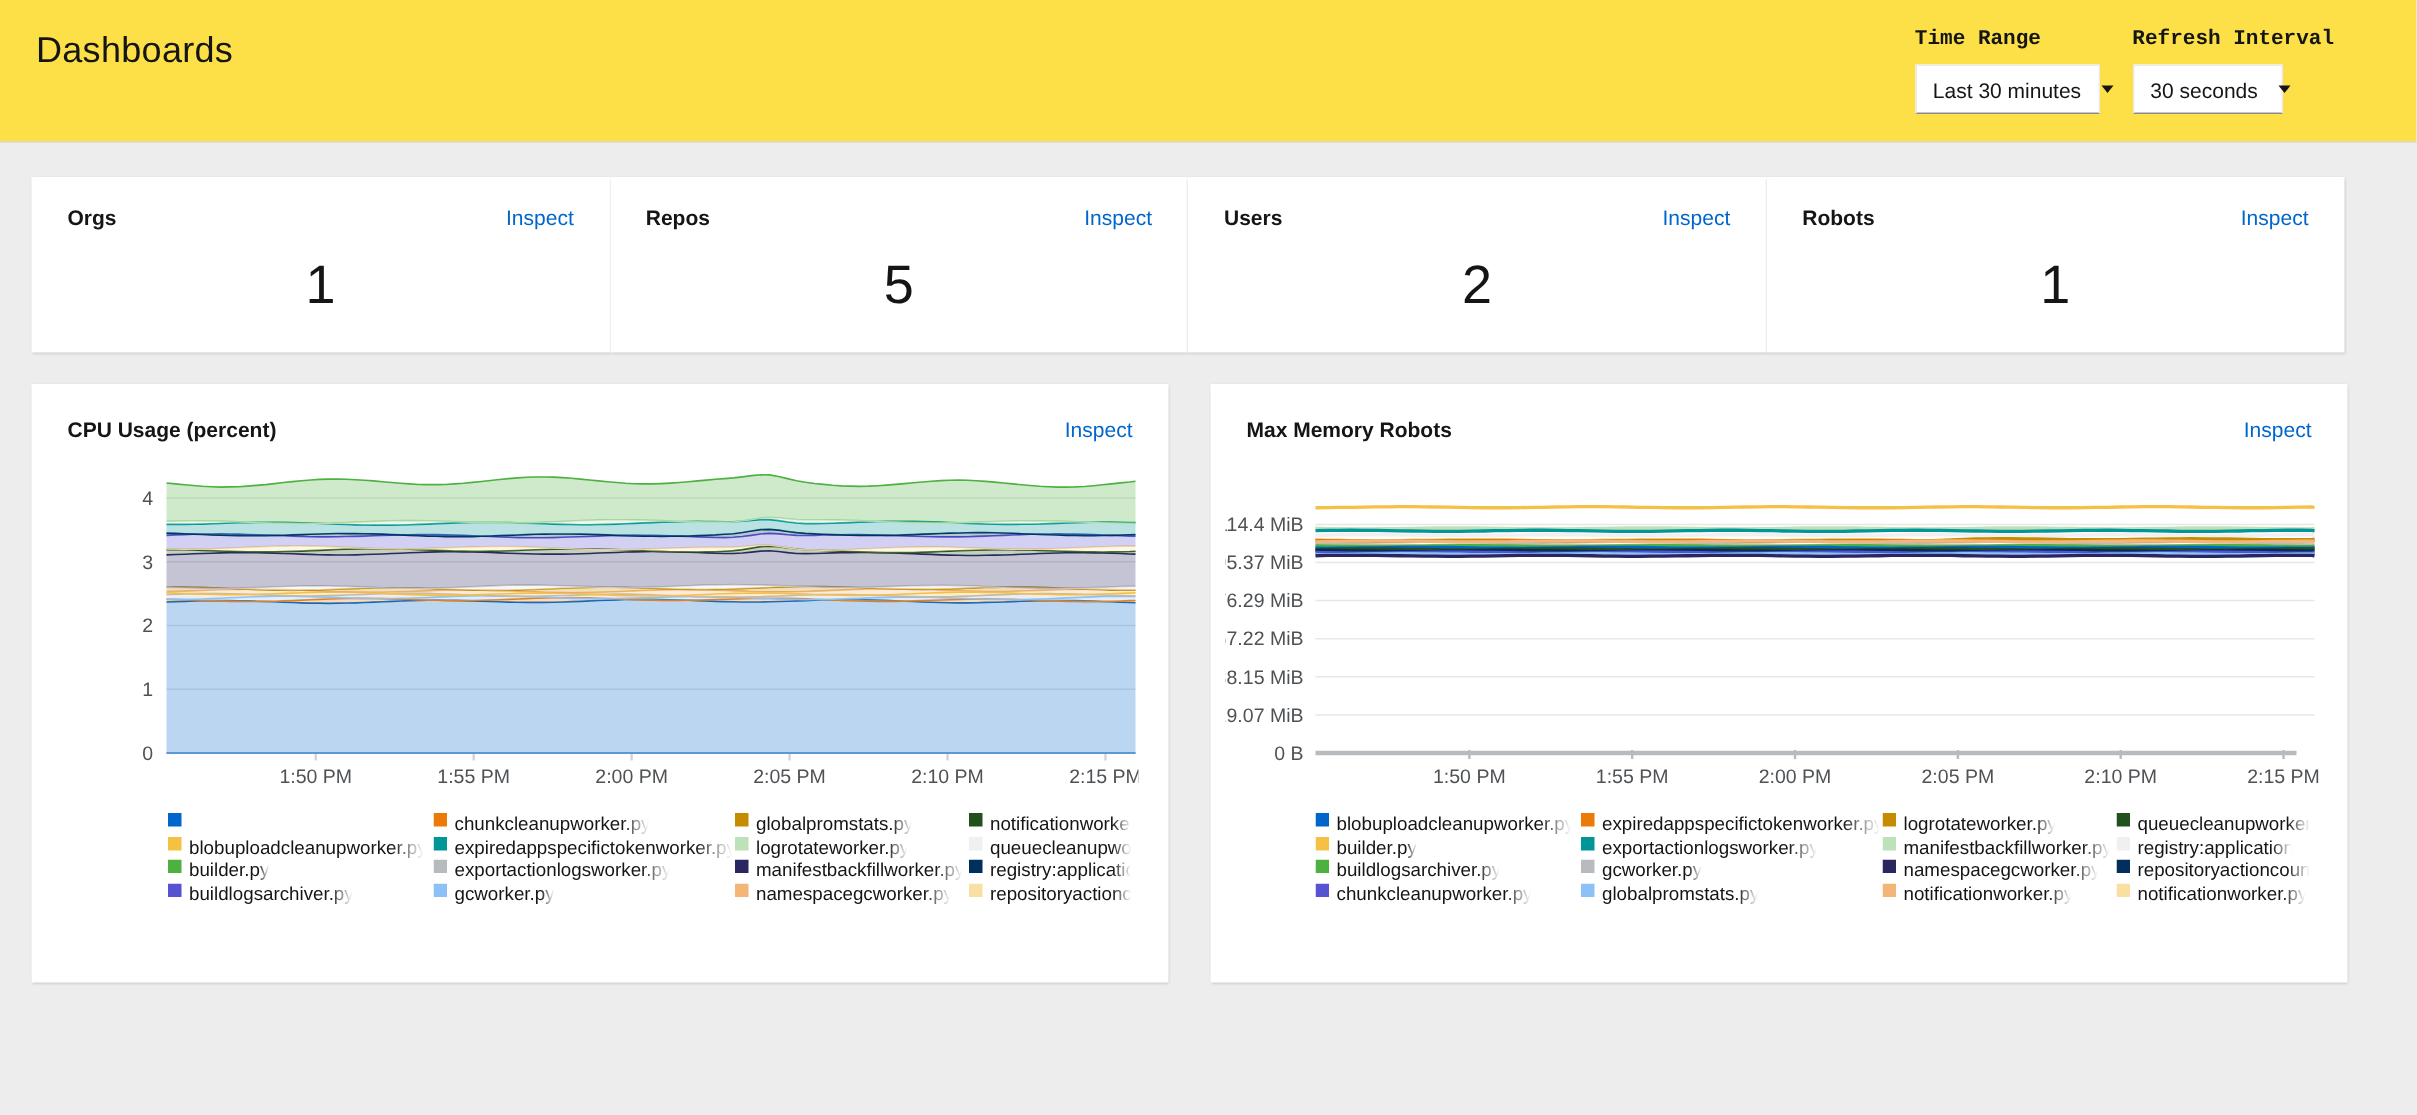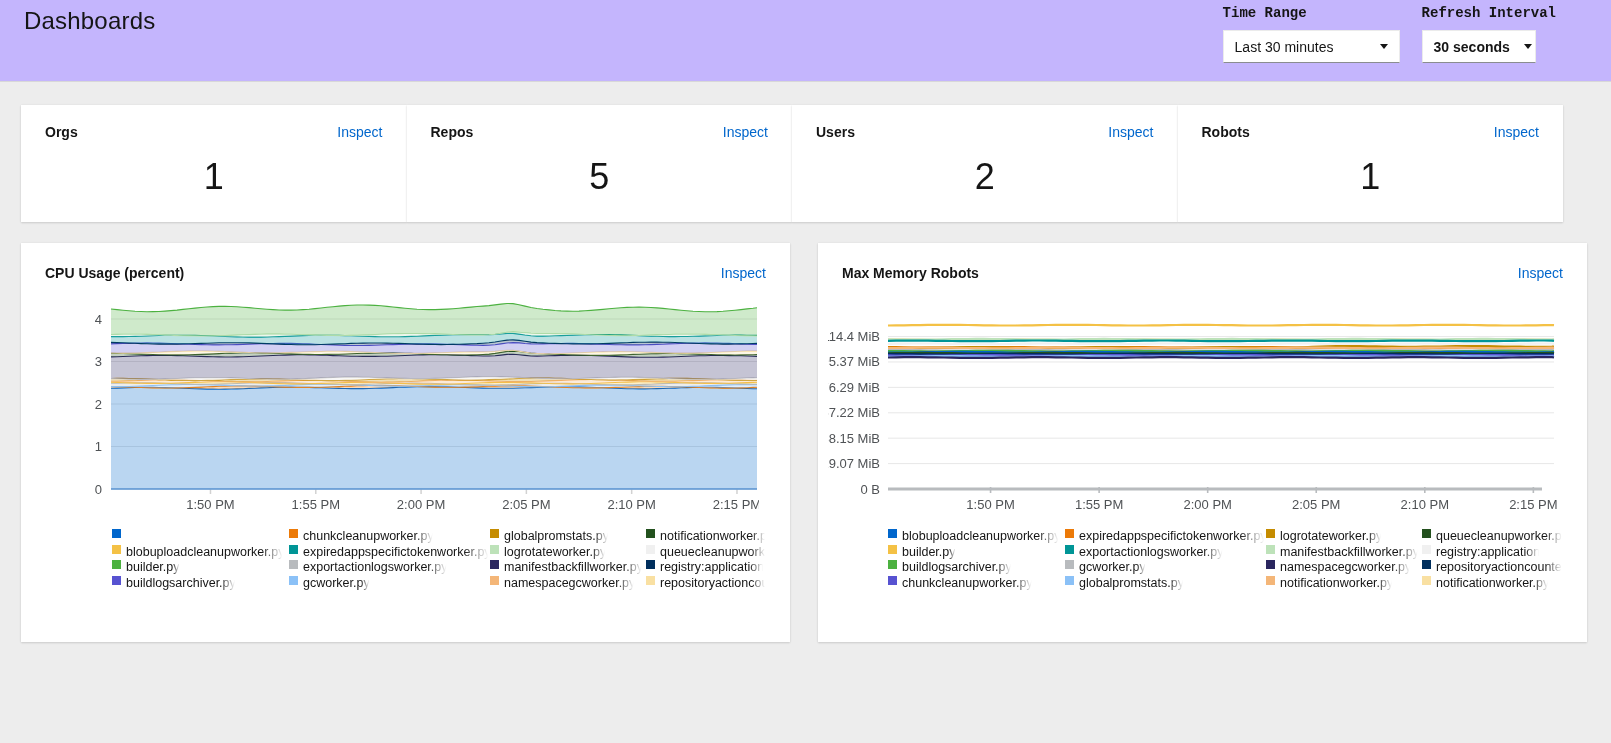--- a/index.html
+++ b/index.html
@@ -4,45 +4,45 @@
 <style>
   * { box-sizing: border-box; }
   html,body { margin:0; padding:0; }
   body {
     width:1611px; height:743px; overflow:hidden;
     background:#ededed;
     font-family:"Liberation Sans", sans-serif;
     color:#151515;
     -webkit-font-smoothing:antialiased;
   }
-  .topbar { background:#c4b5fd; padding:5px 24px 18px 24px; border-bottom:1px solid #d8d8d8; }
+  .topbar { background:#fde047; padding:18px 24px 18px 24px; border-bottom:1px solid #d8d8d8; }
   .topbar-row1 { display:flex; align-items:flex-start; }
   .page-title { font-size:24px; font-weight:500; letter-spacing:.2px; margin:2px 0 0 0; }
   .top-controls { margin-left:auto; display:flex; gap:22px; padding-right:31px; }
   .control-label { font-size:14px; font-weight:700; display:block; margin-bottom:9px;font-family:Liberation Mono, monospace; }
   .pf-select {
     background:#fff; border:1px solid #ebebeb; border-bottom:1px solid #8a8d90;
     height:33px; padding:0 11px; display:flex; align-items:center; gap:14px;
     font-size:14px; cursor:pointer; white-space:nowrap;
   }
   .caret { width:0; height:0; border-left:4.5px solid transparent; border-right:4.5px solid transparent; border-top:5.5px solid #151515; margin-left:auto; }
   .dashboard-group { margin-top:14px; }
   .dashboard-group .pf-select { width:247px; }
-  .tr-select { width:177px; }
-  .ri-select { width:114px;font-weight:bold; }
+  .tr-select { width:123px; }
+  .ri-select { width:100px; }
 
   .stats-grid { display:grid; grid-template-columns:repeat(4,1fr); margin:23px 48px 0 21px; }
   .card { background:#fff; box-shadow:0 1px 2px rgba(3,3,3,.13), 0 0 2px rgba(3,3,3,.06); }
   .stat-card { height:117px; padding:19px 24px 12px; display:flex; flex-direction:column; }
   .card-head { display:flex; justify-content:space-between; align-items:baseline; }
   .card-title { font-size:14px; font-weight:700; }
   .inspect-link { font-size:14px; color:#0066cc; text-decoration:none; cursor:pointer; }
   .stat-value { flex:1; display:flex; align-items:center; justify-content:center; font-size:36px; font-weight:400; padding-top:4px; }
 
-  .charts-grid { display:grid; grid-template-columns:1fr 1fr; gap:28px; margin:21px 24px 20px 21px; }
+  .charts-grid { display:grid; grid-template-columns:1fr 1fr; gap:28px; margin:21px 46px 20px 21px; }
   .chart-card { padding:22px 24px 16px; height:399px; overflow:hidden; }
   svg.chart { display:block; margin-top:8px; }
   svg.chart text { font-family:"Liberation Sans", sans-serif; }
   .legend {
     display:grid; grid-auto-flow:column;
     grid-template-rows:repeat(4,15.5px);
     grid-template-columns:177px 201px 156px minmax(0,1fr);
     margin-top:12px; font-size:12.5px; align-items:center;
   }
   .legend-item { display:flex; gap:5px; overflow:hidden; white-space:nowrap; height:15.5px; }

